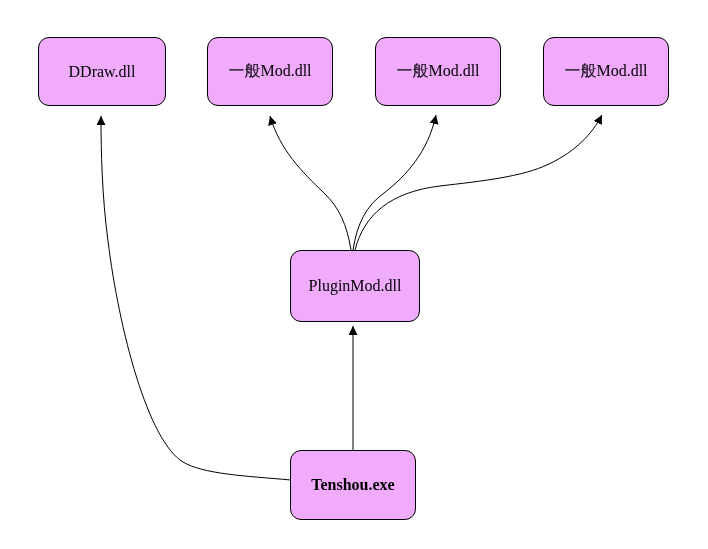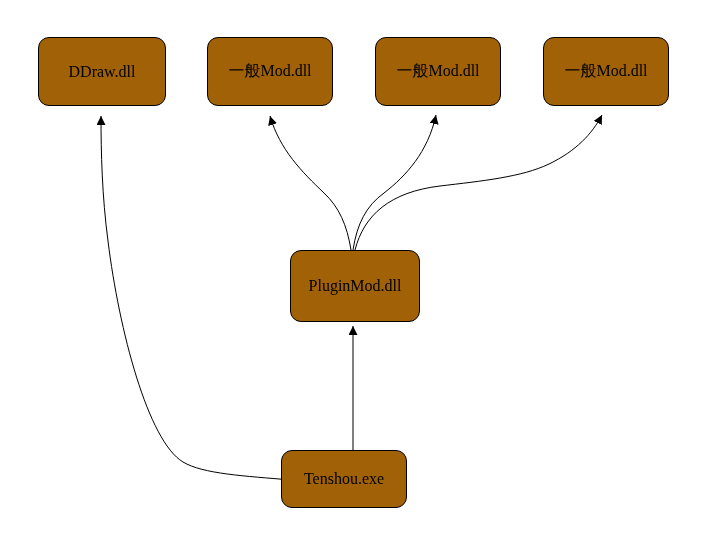--- a/index.html
+++ b/index.html
@@ -18,36 +18,36 @@
   .edges {
     position: absolute;
     left: 0;
     top: 0;
     width: 708px;
     height: 549px;
   }
   .node {
     position: absolute;
     box-sizing: border-box;
-    background: #a16207;
+    background: #f0abfc;
     border: 1px solid #000000;
     border-radius: 11px;
     display: flex;
     align-items: center;
     justify-content: center;
     font-size: 16px;
     color: #000000;
     text-align: center;
   }
   .node-ddraw   { left: 38px;  top: 37px;  width: 128px; height: 69px; }
   .node-mod1    { left: 207px; top: 37px;  width: 126px; height: 69px; }
   .node-mod2    { left: 375px; top: 37px;  width: 126px; height: 69px; }
   .node-mod3    { left: 543px; top: 37px;  width: 126px; height: 69px; }
   .node-plugin  { left: 290px; top: 250px; width: 130px; height: 72px; }
-  .node-tenshou { left: 281px; top: 450px; width: 126px; height: 58px; }
+  .node-tenshou { left: 290px; top: 450px; width: 126px; height: 70px; font-weight: bold; }
   .edge-path {
     fill: none;
     stroke: #000000;
     stroke-width: 1;
   }
 </style>
 </head>
 <body>
 
 <div class="canvas">

